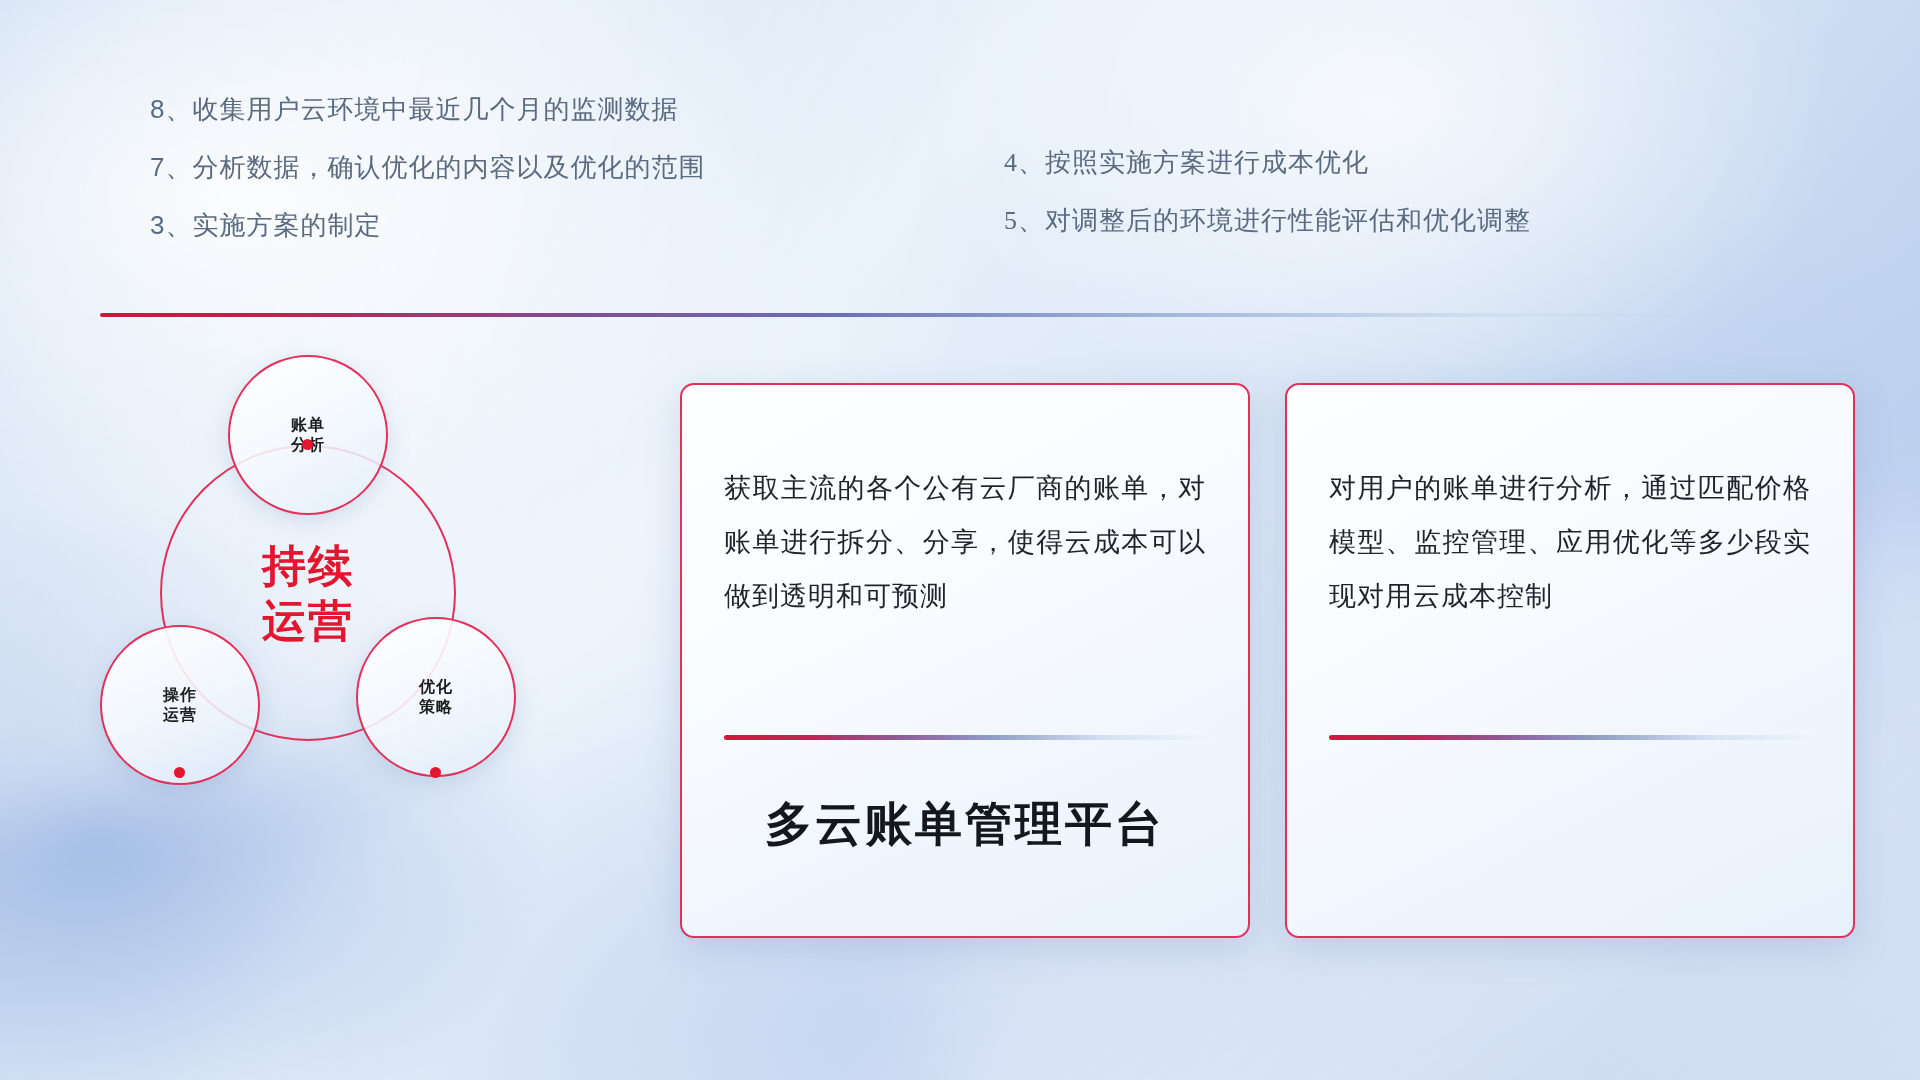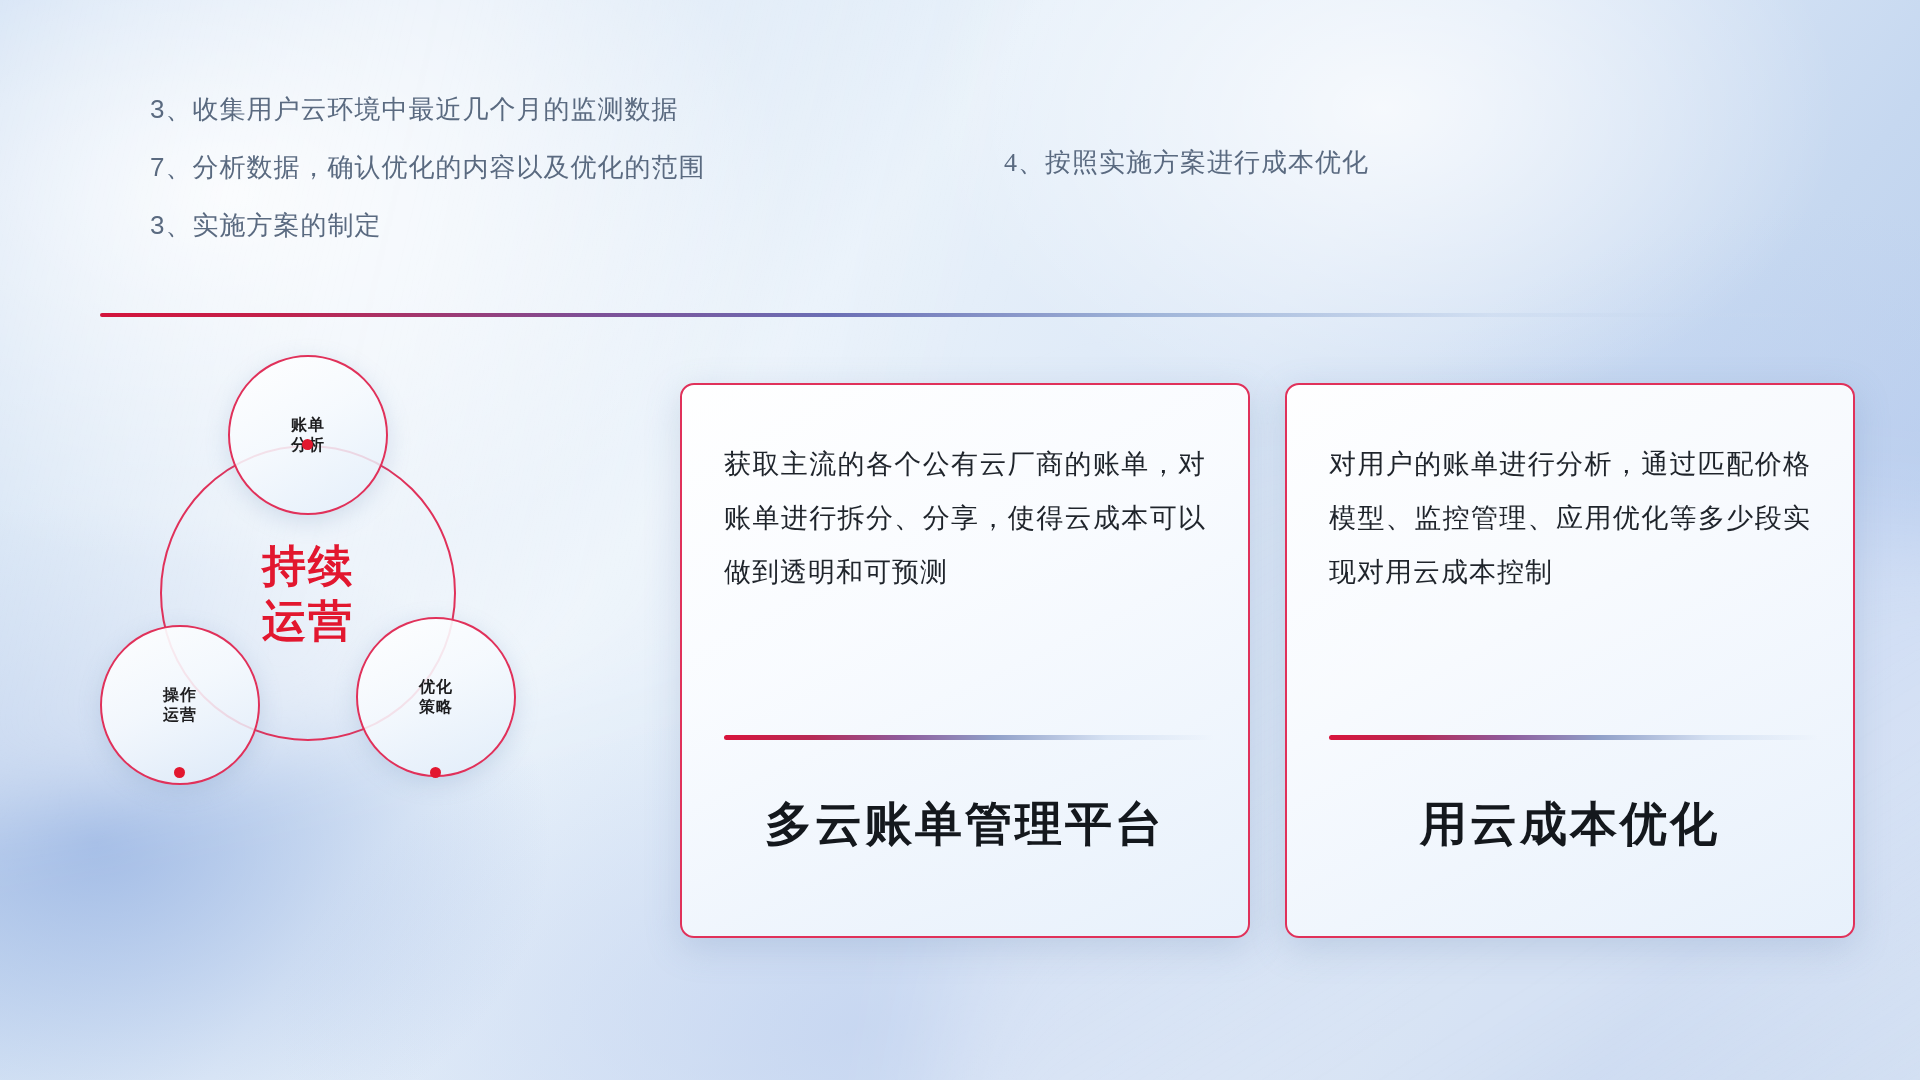--- a/index.html
+++ b/index.html
@@ -143,21 +143,21 @@
   .card {
     position: absolute;
     top: 383px;
     width: 570px;
     height: 555px;
     border: 2px solid #e0315a;
     border-radius: 14px;
     box-sizing: border-box;
     background: linear-gradient(155deg, rgba(255,255,255,0.97) 0%, rgba(250,252,255,0.95) 40%, rgba(233,242,252,0.92) 100%);
     box-shadow: 0 10px 34px rgba(110,140,185,0.25);
-    padding: 52px 42px 0 42px;
+    padding: 76px 42px 0 42px;
     z-index: 6;
     overflow: hidden;
   }
   #card-1 { left: 680px; }
   #card-2 { left: 1285px; }
 
   .card-body {
     font-size: 27px;
     color: #1f242b;
     line-height: 2.0;
@@ -184,27 +184,28 @@
     color: #14181d;
     letter-spacing: 3px;
   }
 </style>
 </head>
 <body>
 
 <div id="slide">
 
   <div class="bullets col-left">
-    <div class="bullet-item">3、收集用户云环境中最近几个月的监测数据</div>
+    <div class="bullet-item">8、收集用户云环境中最近几个月的监测数据</div>
     <div class="bullet-item">7、分析数据，确认优化的内容以及优化的范围</div>
     <div class="bullet-item">3、实施方案的制定</div>
   </div>
 
   <div class="bullets col-right">
     <div class="bullet-item">4、按照实施方案进行成本优化</div>
+    <div class="bullet-item">5、对调整后的环境进行性能评估和优化调整</div>
   </div>
 
   <div class="divider"></div>
 
   <div class="venn">
     <div class="circle" id="circle-center">
       <div class="center-label">
         <div>持续</div>
         <div>运营</div>
       </div>
@@ -238,16 +239,15 @@
 
   <div class="card" id="card-1">
     <div class="card-body">获取主流的各个公有云厂商的账单，对账单进行拆分、分享，使得云成本可以做到透明和可预测</div>
     <div class="card-rule"></div>
     <div class="card-title">多云账单管理平台</div>
   </div>
 
   <div class="card" id="card-2">
     <div class="card-body">对用户的账单进行分析，通过匹配价格模型、监控管理、应用优化等多少段实现对用云成本控制</div>
     <div class="card-rule"></div>
-    <div class="card-title">用云成本优化</div>
   </div>
 
 </div>
 
 </body></html>

